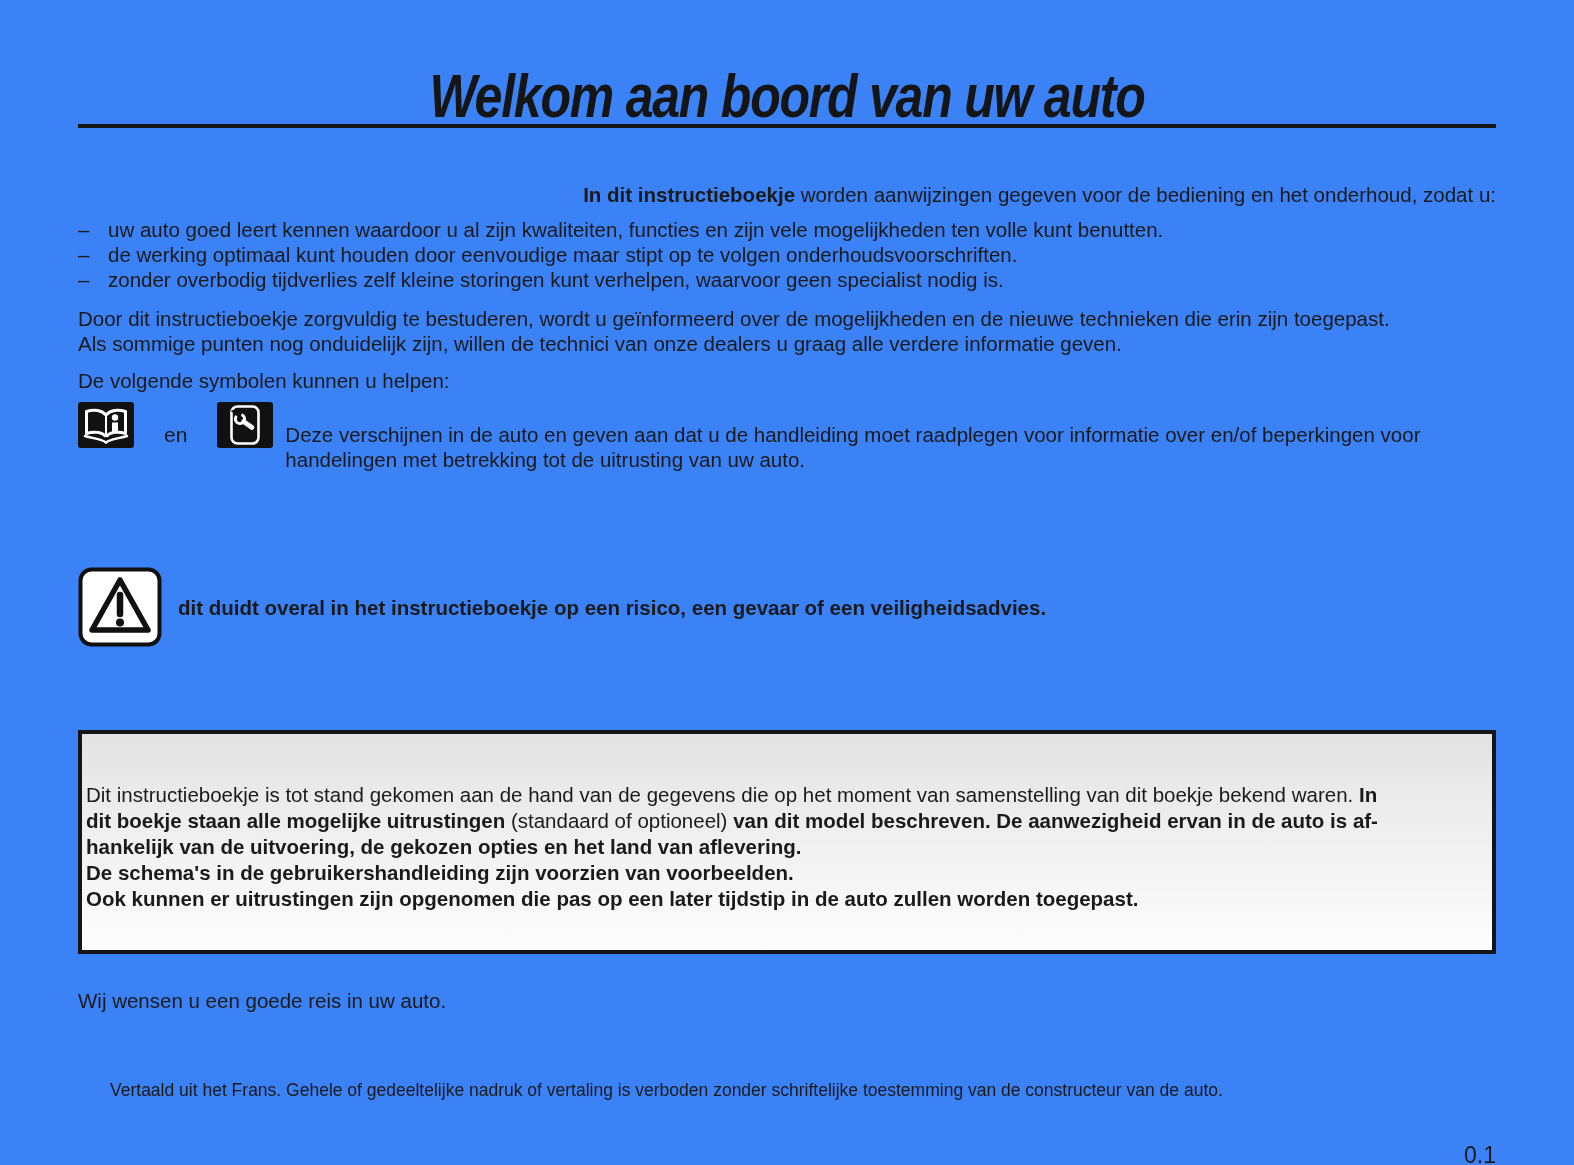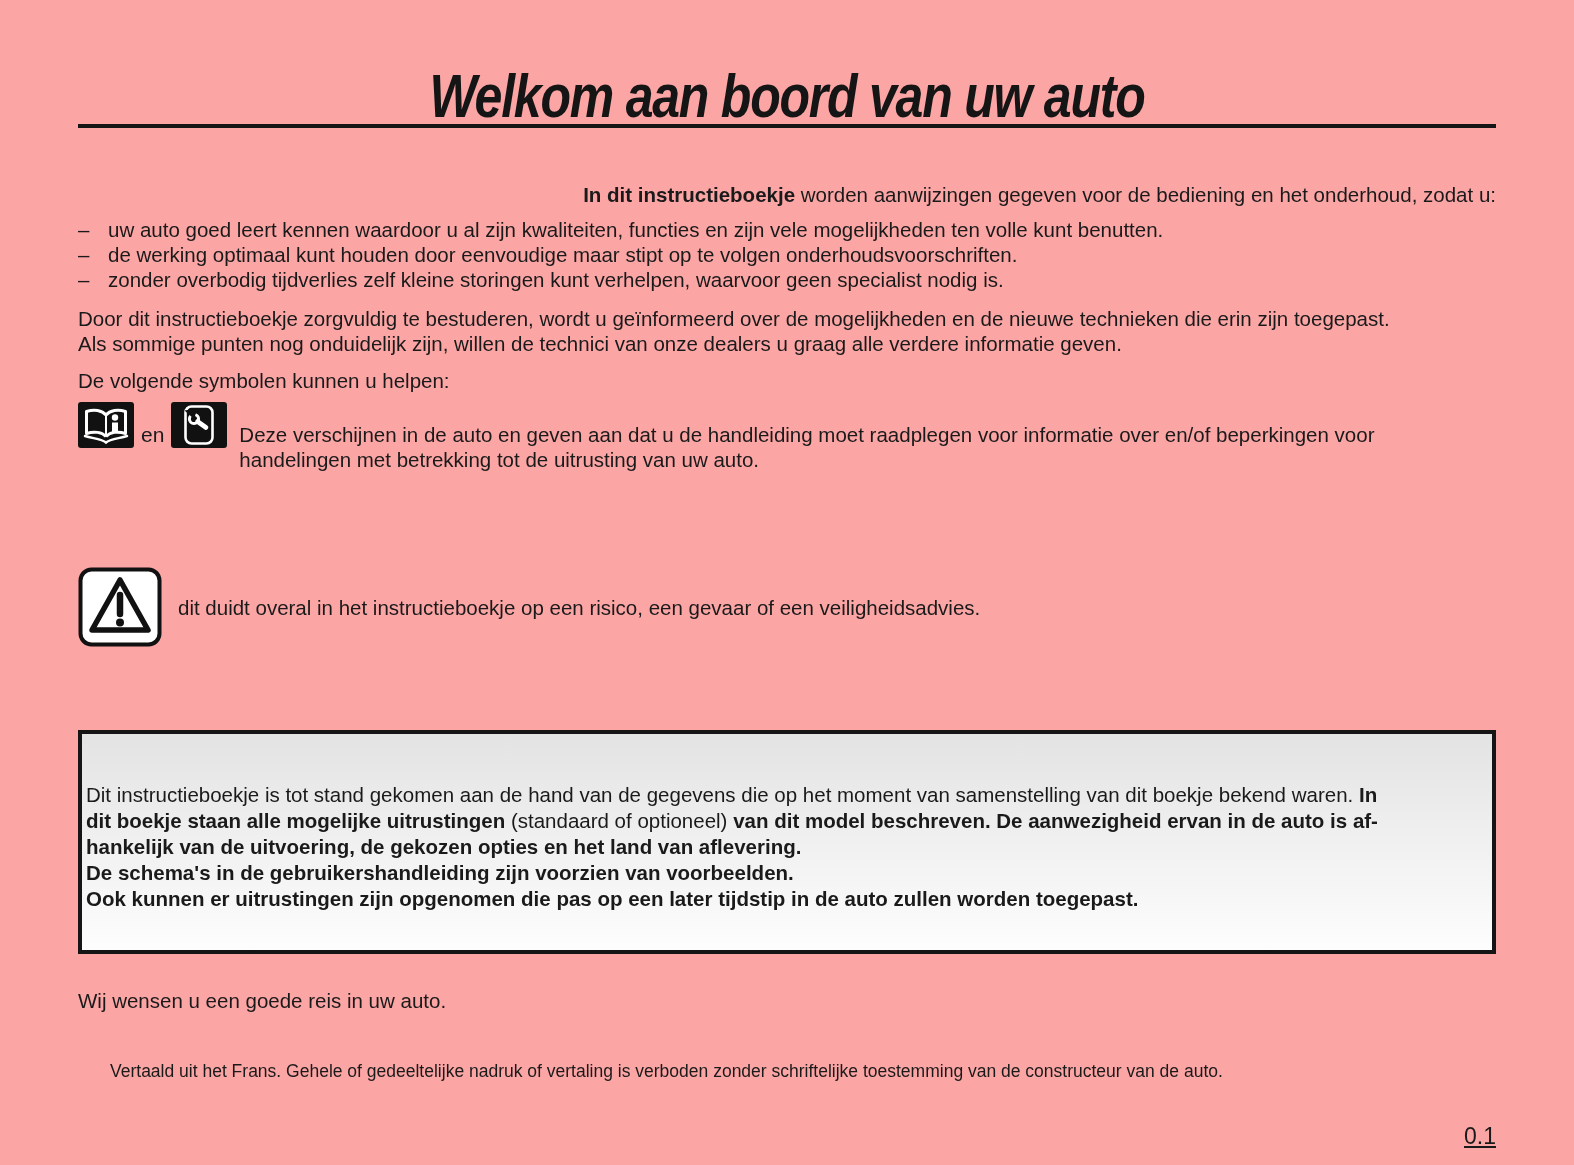--- a/index.html
+++ b/index.html
@@ -1,20 +1,20 @@
 <!DOCTYPE html>
 <html><head>
 <meta charset="utf-8">
 <style>
   * { margin:0; padding:0; box-sizing:border-box; }
   html,body { background:#ffffff; }
   .page {
     position:relative;
     width:1574px; height:1165px;
-    background:#fca5a5;
+    background:#3b82f6;
     color:#1a1a1a;
     font-family:"Liberation Sans", sans-serif;
     overflow:hidden;
   }
   .content { margin:0 78px; }
 
   
   .title-rule {
     margin:0 78px;
     padding-top:68px;
@@ -39,43 +39,43 @@
 
   .p1 { margin-top:54px;text-align:right; }
   .bullets { margin-top:10px; }
   .bullet-row { display:flex; }
   .bullet-dash { width:30px; flex:0 0 30px; }
   .p2 { margin-top:14px; }
   .p3 { margin-top:12px; }
 
   
   .symbols-row { margin-top:9px; display:flex; align-items:flex-start; }
-  .sym-icons { display:flex; align-items:flex-end; }
+  .sym-icons { display:flex; align-items:flex-end;gap:23px; }
   .sym-icon { display:inline-block; line-height:0; }
   .sym-en { font-size:21px; line-height:23px; padding:0 7px 2px 7px; }
   .sym-desc { margin-left:12px; margin-top:20px; }
 
   
   .warning-row { margin-top:95px; display:flex; align-items:center; }
   .warning-icon { display:inline-block; line-height:0; }
-  .warning-text { margin-left:16px; font-weight:normal; }
+  .warning-text { margin-left:16px; font-weight:bold; }
 
   
   .notice-box {
     margin-top:83px;
     border:4px solid #151515;
     background:linear-gradient(180deg, #e3e3e3 0%, #efefef 45%, #fdfdfd 100%);
     padding:48px 12px 38px 4px;
     overflow:hidden;
   }
   .notice-box .line { line-height:26px; }
 
   .wish { margin-top:34px; }
   .copyright {
-    margin-top:48px;
+    margin-top:67px;
     margin-left:32px;
     font-size:17.5px;
     line-height:21px;
   }
   .page-number {
     margin-top:40px;
     text-align:right;
     font-size:23px;
     line-height:28px;
     text-decoration:underline;

